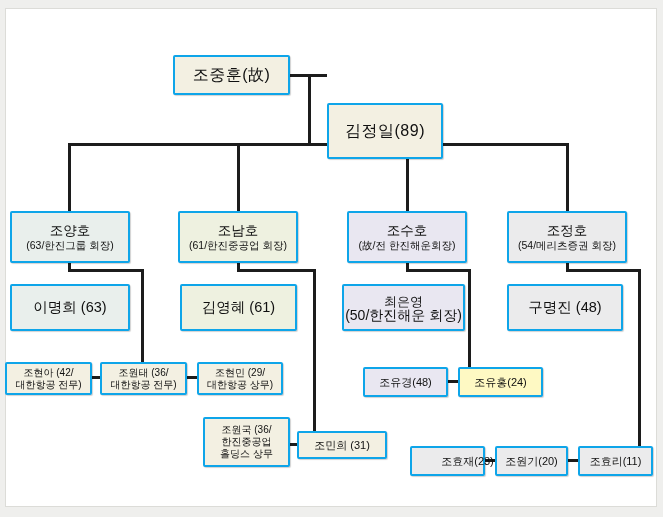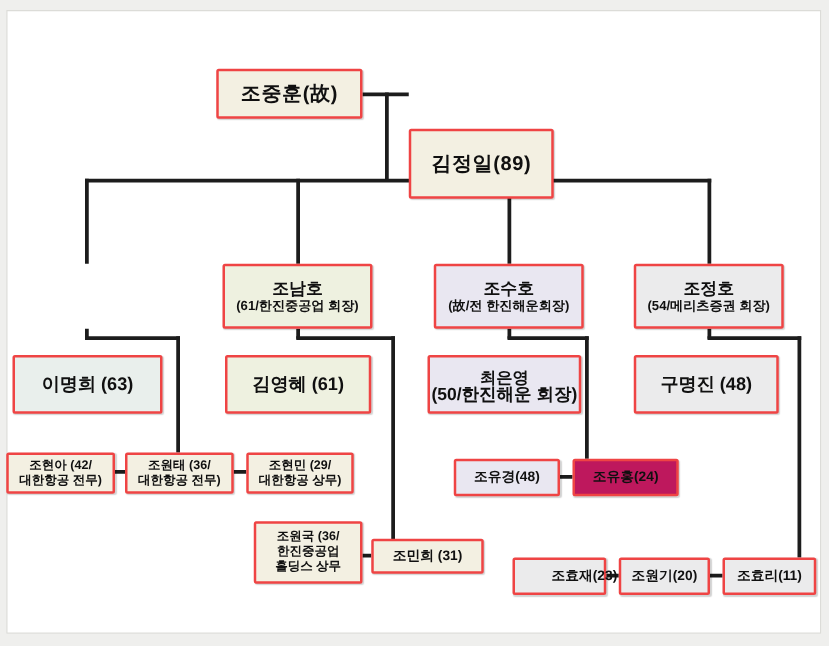--- a/index.html
+++ b/index.html
@@ -18,30 +18,30 @@
     left:5px;top:8px;width:650px;height:497px;
     background:#ffffff;
     border:1px solid #dcdcd8;
   }
   .ln{
     position:absolute;
     background:#1c1c1c;
   }
   .node{
     position:absolute;
-    border:2px solid #ef4444;
+    border:2px solid #0ea5e9;
     border-radius:2px;
     box-sizing:border-box;
     display:flex;
     flex-direction:column;
     align-items:center;
     justify-content:center;
     text-align:center;
     color:#101010;
-    font-weight:700;
+    font-weight:400;
     white-space:nowrap;
     box-shadow:1px 1px 1px rgba(0,0,0,0.18);
   }
   .nm-lg{font-size:16px;letter-spacing:0.5px;}
   .nm-md{font-size:13.5px;line-height:16px;}
   .ttl{font-size:10.5px;line-height:13px;}
   .nm-sp{font-size:14.5px;}
   .nm-sp3{font-size:13px;line-height:15px;}
   .ttl-sp3{font-size:14px;line-height:13px;}
   .sm{font-size:10px;line-height:12px;}
@@ -84,20 +84,24 @@
   <div class="ln" style="left:485px;top:459px;width:10px;height:3px"></div>
   <div class="ln" style="left:568px;top:459px;width:10px;height:3px"></div>
 
   <div class="node" style="left: 173px; top: 55px; width: 117px; height: 40px; background-color: rgb(243, 240, 226);">
     <span class="nm-lg">조중훈(故)</span>
   </div>
   <div class="node" style="left: 327px; top: 55px; width: 116px; height: 56px; background-color: rgb(243, 240, 226); margin-top: 48px;">
     <span class="nm-lg">김정일(89)</span>
   </div>
 
+  <div class="node" style="left: 10px; top: 211px; width: 120px; height: 52px; background-color: rgb(233, 239, 236);">
+    <span class="nm-md">조양호</span>
+    <span class="ttl">(63/한진그룹 회장)</span>
+  </div>
   <div class="node" style="left: 178px; top: 211px; width: 120px; height: 52px; background-color: rgb(238, 241, 224);">
     <span class="nm-md">조남호</span>
     <span class="ttl">(61/한진중공업 회장)</span>
   </div>
   <div class="node" style="left: 347px; top: 211px; width: 120px; height: 52px; background-color: rgb(233, 231, 241);">
     <span class="nm-md">조수호</span>
     <span class="ttl">(故/전 한진해운회장)</span>
   </div>
   <div class="node" style="left: 507px; top: 211px; width: 120px; height: 52px; background-color: rgb(235, 235, 236);">
     <span class="nm-md">조정호</span>
@@ -136,21 +140,21 @@
     <span class="sm">한진중공업</span>
     <span class="sm">홀딩스 상무</span>
   </div>
   <div class="node" style="left: 297px; top: 431px; width: 90px; height: 28px; background-color: rgb(243, 240, 226);">
     <span class="sm sm1">조민희 (31)</span>
   </div>
 
   <div class="node" style="left: 363px; top: 367px; width: 85px; height: 30px; background-color: rgb(233, 231, 241);">
     <span class="sm sm1">조유경(48)</span>
   </div>
-  <div class="node" style="left: 458px; top: 367px; width: 85px; height: 30px; background-color: #be185d;">
+  <div class="node" style="left: 458px; top: 367px; width: 85px; height: 30px; background-color: #fef9c3;">
     <span class="sm sm1">조유홍(24)</span>
   </div>
 
   <div class="node" style="left: 410px; top: 446px; width: 75px; height: 30px; background-color: rgb(235, 235, 236); padding-left: 40px;">
     <span class="sm sm1">조효재(23)</span>
   </div>
   <div class="node" style="left: 495px; top: 446px; width: 73px; height: 30px; background-color: rgb(235, 235, 236);">
     <span class="sm sm1">조원기(20)</span>
   </div>
   <div class="node" style="left: 578px; top: 446px; width: 75px; height: 30px; background-color: rgb(235, 235, 236);">

